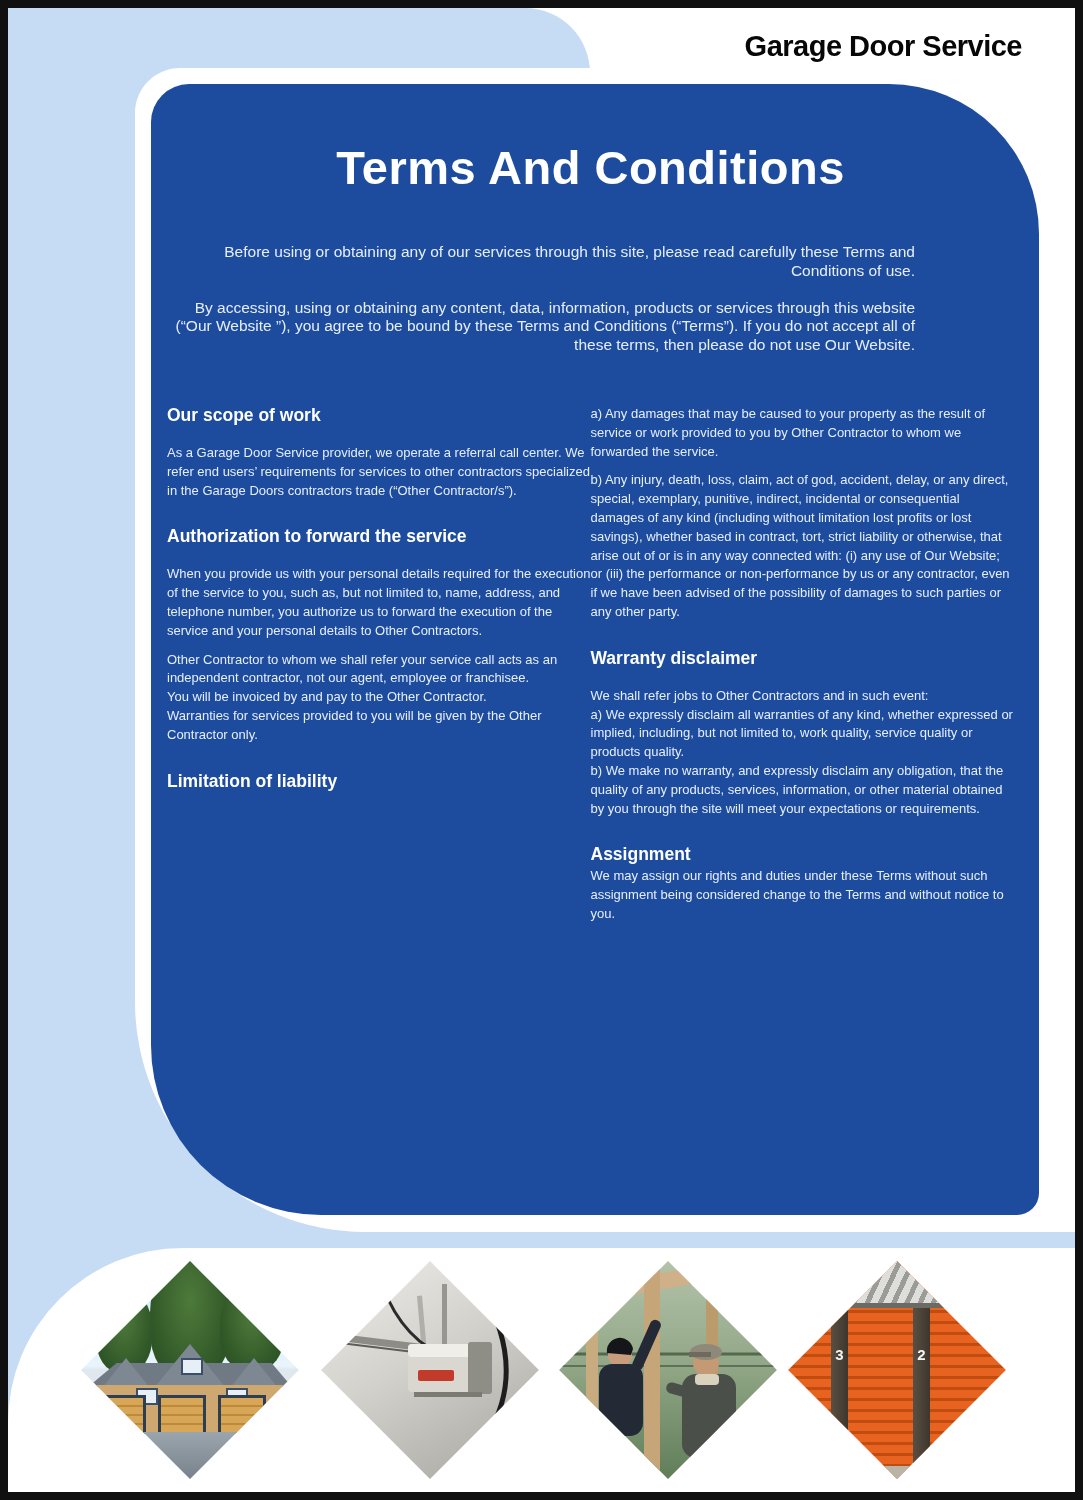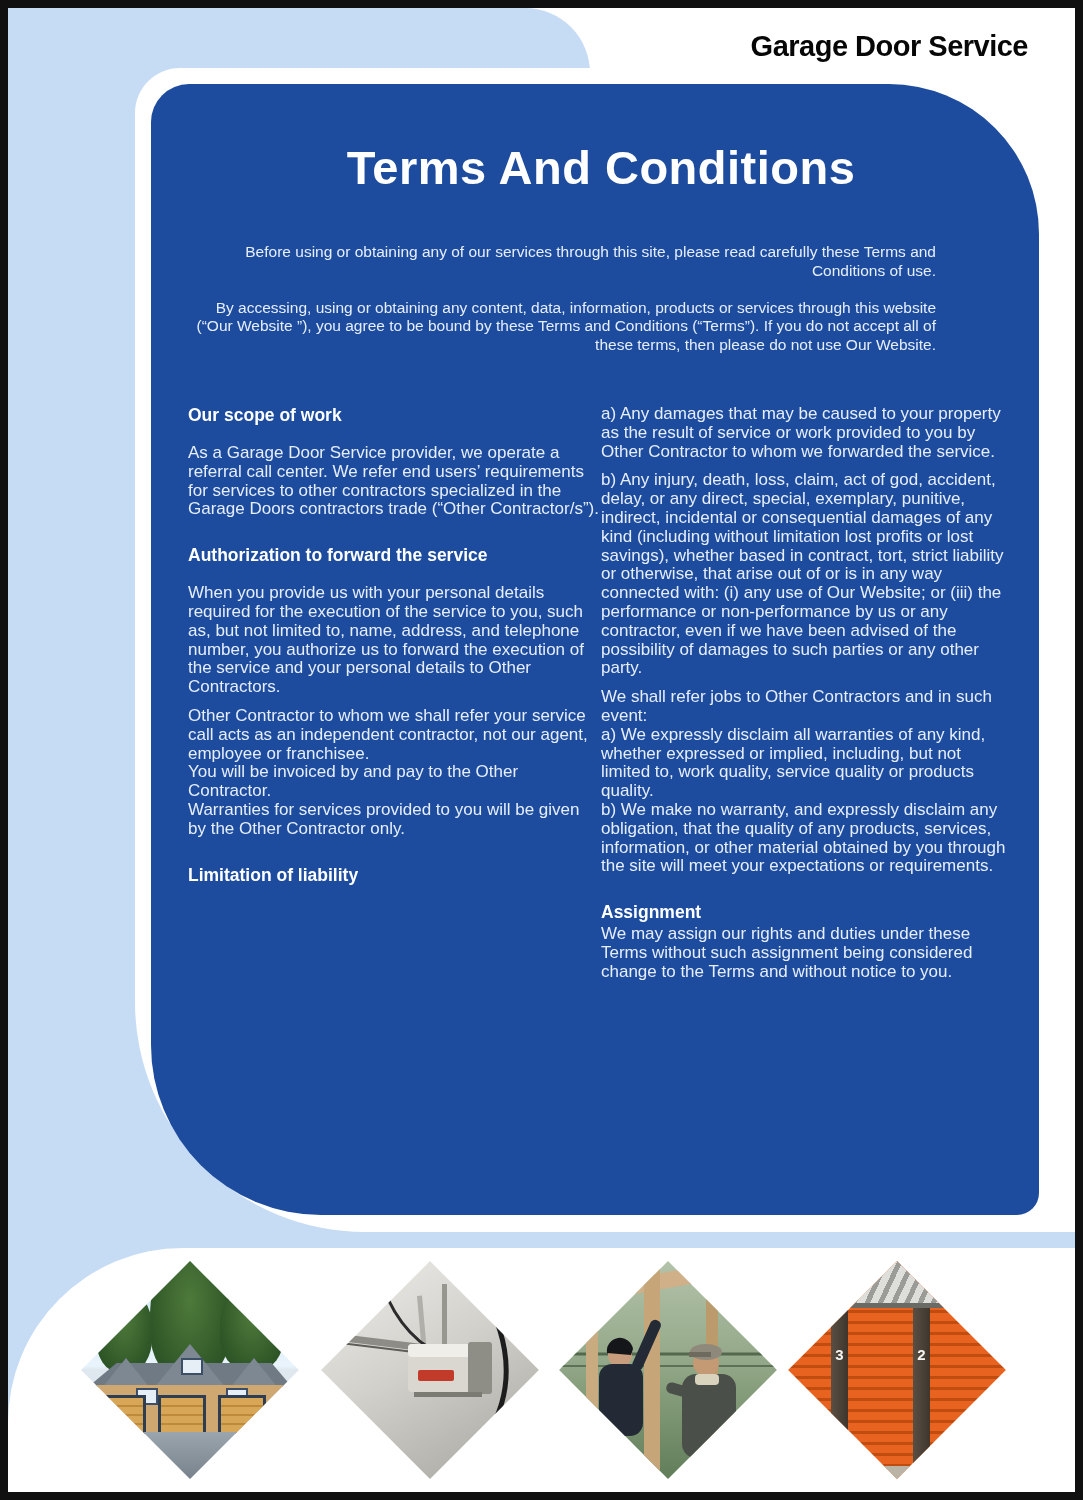--- a/index.html
+++ b/index.html
@@ -24,52 +24,52 @@
   .white-backing {
     position:absolute; left:127px; top:60px; width:940px; height:1164px;
     background:#ffffff; border-radius:45px 0 0 230px;
   }
   .white-bottom {
     position:absolute; left:0; top:1240px; width:1067px; height:244px;
     background:#ffffff; border-top-left-radius:175px;
   }
   
   .logo {
-    position:absolute; top:22px; right:47px;
+    position:absolute; top:22px; right:53px;
     font-size:29px; font-weight:bold; letter-spacing:-0.5px;
     color:#070707;
   }
   
   .panel {
     position:absolute; left:143px; top:76px; width:888px; height:1131px;
     box-sizing:border-box;
     background:#1d4c9f;
     border-radius:38px 150px 22px 170px;
-    padding:40px 25px 0 37px;
+    padding:40px 25px 0 16px;
     color:#e6eefb;
   }
   .panel-title {
     margin:16px 0 0 0;
     text-align:center;
     font-size:47px; font-weight:bold; color:#ffffff;
     letter-spacing:0.5px;
   }
   .intro { margin-top:48px; width:748px; }
   .intro p { margin:0 0 18px 0; font-size:15.5px; line-height:18.8px;text-align:right; }
   .columns { display:flex; margin-top:50px; }
   .col { flex:1 1 0; min-width:0; }
   .tc-section h3 {
     margin:26px 0 18px 0;
     font-size:17.5px; font-weight:bold; color:#ffffff;
   }
   .tc-section:first-child h3 { margin-top:0; }
   .tc-section.tight h3 { margin-bottom:2px; }
   .tc-section p {
     margin:0 0 10px 0;
-    font-size:17px; line-height:18.8px;
+    font-size:13px; line-height:18.8px;
     white-space:pre-line;
   }
   
   .diamond {
     position:absolute; width:154px; height:154px;
     transform:rotate(45deg); overflow:hidden;
   }
   .scene {
     position:absolute; left:-35px; top:-35px; width:224px; height:224px;
     transform:rotate(-45deg);
@@ -145,20 +145,21 @@
           <section class="tc-section tight">
             <h3>Limitation of liability</h3>
           </section>
         </div>
       <div class="col" id="right-col">
           <section class="tc-section">
             <p>a) Any damages that may be caused to your property as the result of service or work provided to you by Other Contractor to whom we forwarded the service.</p>
             <p>b) Any injury, death, loss, claim, act of god, accident, delay, or any direct, special, exemplary, punitive, indirect, incidental or consequential damages of any kind (including without limitation lost profits or lost savings), whether based in contract, tort, strict liability or otherwise, that arise out of or is in any way connected with: (i) any use of Our Website; or (iii) the performance or non-performance by us or any contractor, even if we have been advised of the possibility of damages to such parties or any other party.</p>
           </section>
           <section class="tc-section">
+            <h3>Warranty disclaimer</h3>
             <p>We shall refer jobs to Other Contractors and in such event:
 a) We expressly disclaim all warranties of any kind, whether expressed or implied, including, but not limited to, work quality, service quality or products quality.
 b) We make no warranty, and expressly disclaim any obligation, that the quality of any products, services, information, or other material obtained by you through the site will meet your expectations or requirements.</p>
           </section>
           <section class="tc-section tight">
             <h3>Assignment</h3>
             <p>We may assign our rights and duties under these Terms without such assignment being considered change to the Terms and without notice to you.</p>
           </section>
         </div>
     </div>

